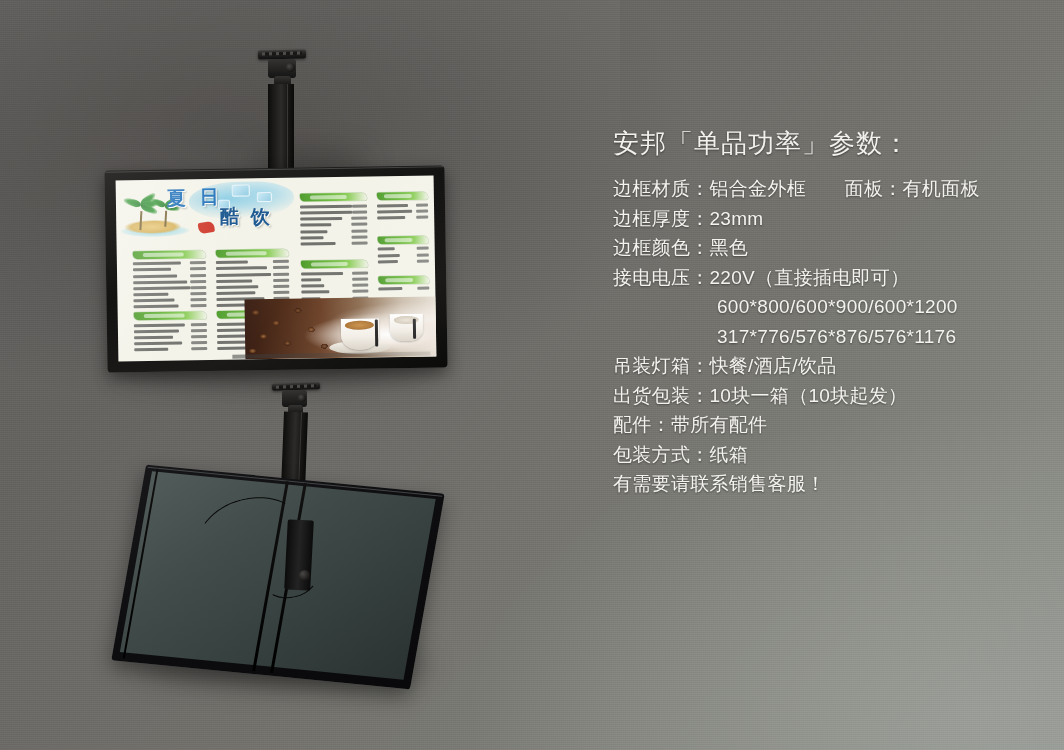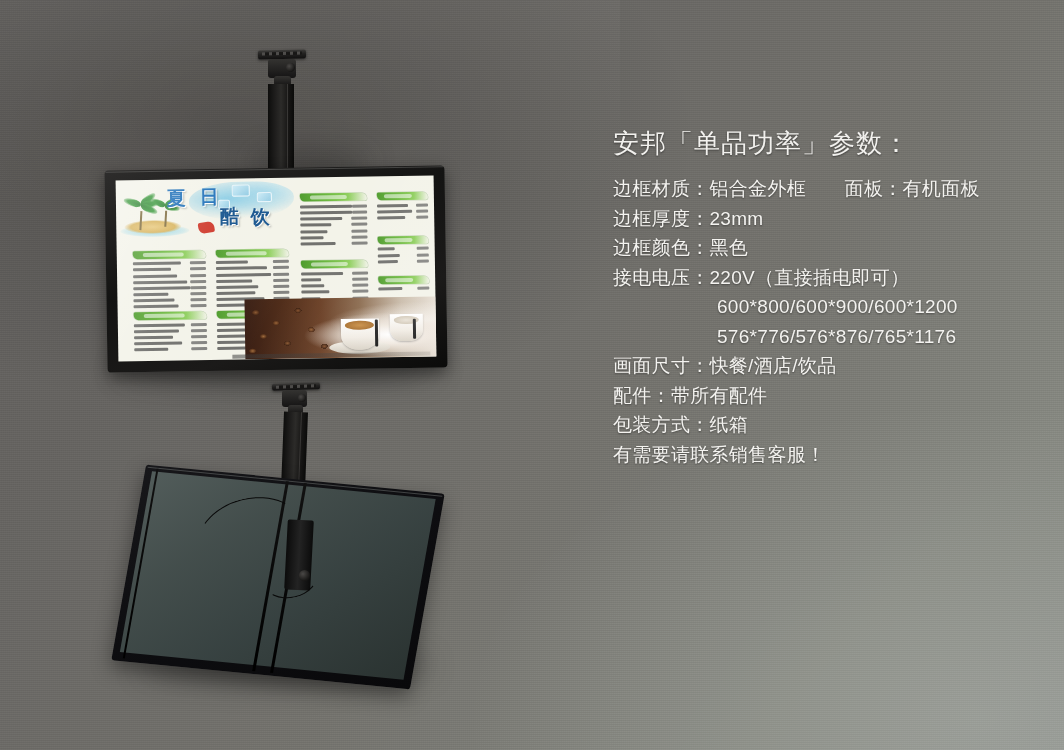--- a/index.html
+++ b/index.html
@@ -711,19 +711,20 @@
   <div class="cable" style="left:196px; top:498px; width:110px; height:84px; transform:rotate(-14deg);"></div>
   <div class="cable" style="left:262px; top:556px; width:54px; height:40px; transform:rotate(168deg);"></div>
 
 <div id="spec-panel">
       <div id="spec-title">安邦「单品功率」参数：</div>
       <div class="spec-line">边框材质：铝合金外框　　面板：有机面板</div>
       <div class="spec-line">边框厚度：23mm</div>
       <div class="spec-line">边框颜色：黑色</div>
       <div class="spec-line">接电电压：220V（直接插电即可）</div>
       <div class="spec-line indent">600*800/600*900/600*1200</div>
-      <div class="spec-line indent">576*776/576*876/765*1176</div>
-      <div class="spec-line">画面尺寸：快餐/酒店/饮品</div>
+      <div class="spec-line indent">317*776/576*876/576*1176</div>
+      <div class="spec-line">吊装灯箱：快餐/酒店/饮品</div>
+      <div class="spec-line">出货包装：10块一箱（10块起发）</div>
       <div class="spec-line">配件：带所有配件</div>
       <div class="spec-line">包装方式：纸箱</div>
       <div class="spec-line">有需要请联系销售客服！</div>
     </div>
   </div>
 
 </body></html>

